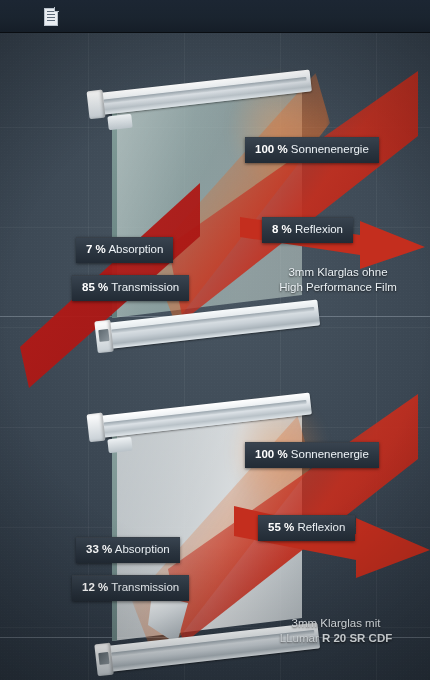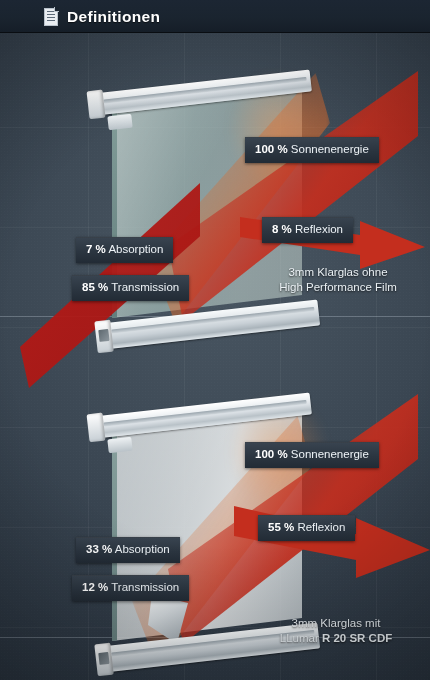--- a/index.html
+++ b/index.html
@@ -204,21 +204,20 @@
   .caption b { font-weight:bold; }
 </style>
 </head>
 <body>
 
 <div id="header">
   <span class="doc-icon">
     <span class="pg"></span>
       <span class="fold"></span>
   </span>
-  <span id="header-title">Definitionen</span>
 </div>
 
 <div id="stage">
   <div id="grid"></div>
   <div id="noise"></div>
 
   <div class="hdiv" style="top:283px"></div>
   <div class="hdiv" style="top:604px"></div>
 
   <div class="panel" style="top:0">

